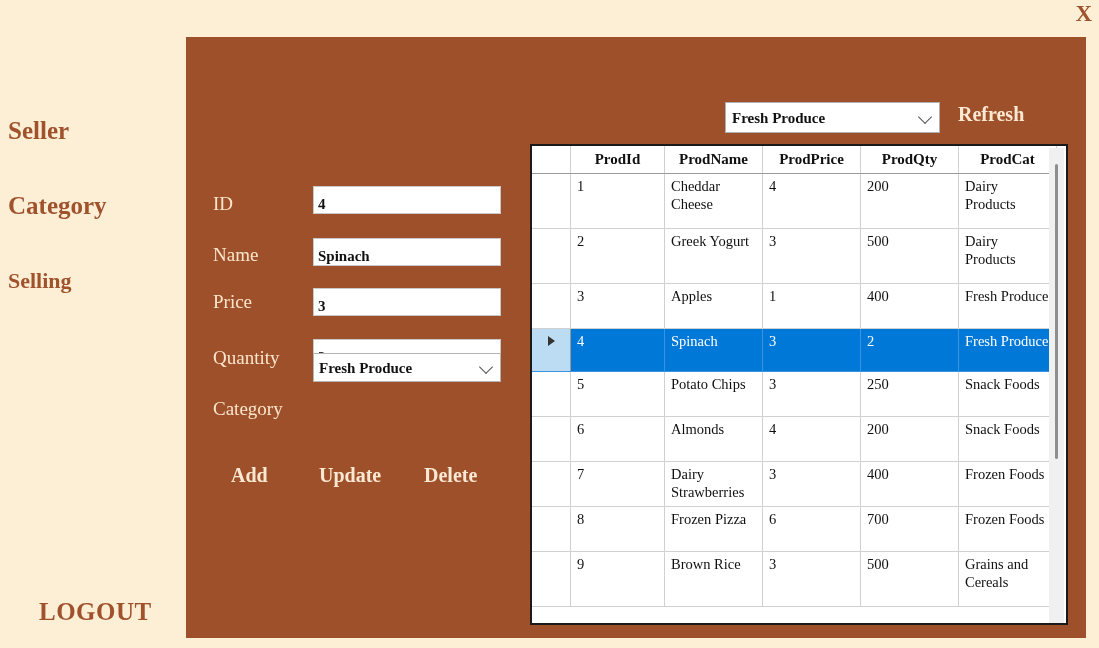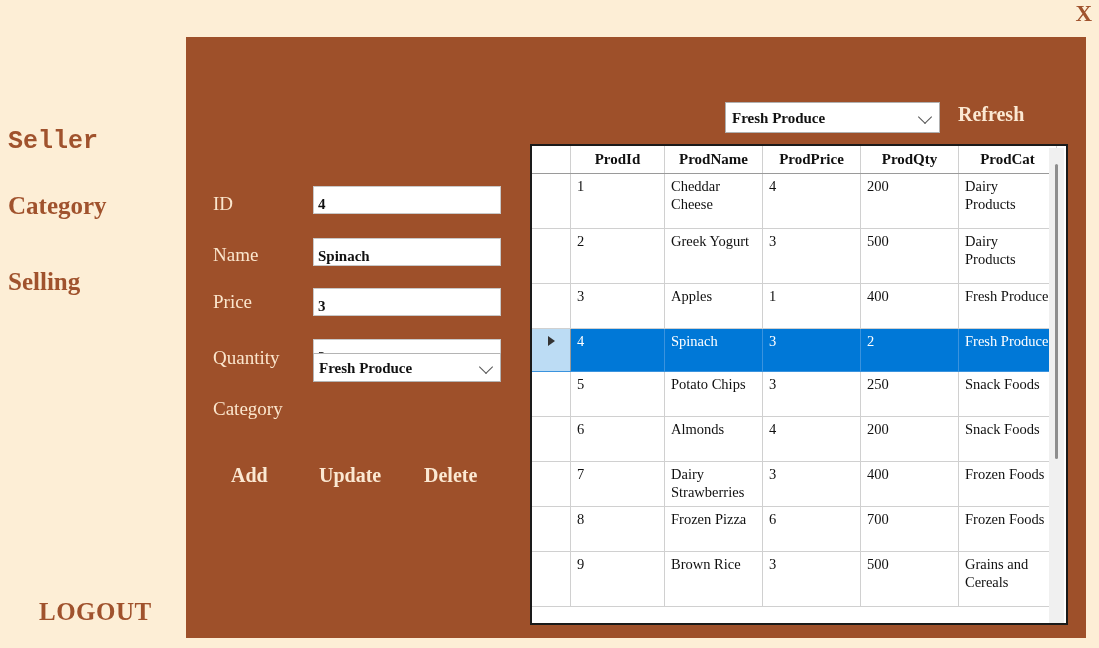--- a/index.html
+++ b/index.html
@@ -40,23 +40,23 @@
   }
   .nav-item {
     position: absolute;
     left: 8px;
     color: #a0522d;
     font-weight: bold;
     font-family: "Liberation Serif", "DejaVu Serif", serif;
     cursor: pointer;
     white-space: nowrap;
   }
-  .nav-item.n0 { top: 127px; font-size: 25px; font-family: Liberation Mono, monospace; }
+  .nav-item.n0 { top: 117px; font-size: 25px; }
   .nav-item.n1 { top: 192px; font-size: 25px; }
-  .nav-item.n2 { top: 268px; font-size: 25px; }
+  .nav-item.n2 { top: 268px; font-size: 22px; }
   .logout-item {
     position: absolute;
     left: 39px;
     top: 598px;
     font-size: 25px;
     font-weight: bold;
     color: #a0522d;
     font-family: "Liberation Serif", "DejaVu Serif", serif;
     cursor: pointer;
     letter-spacing: 0.5px;

